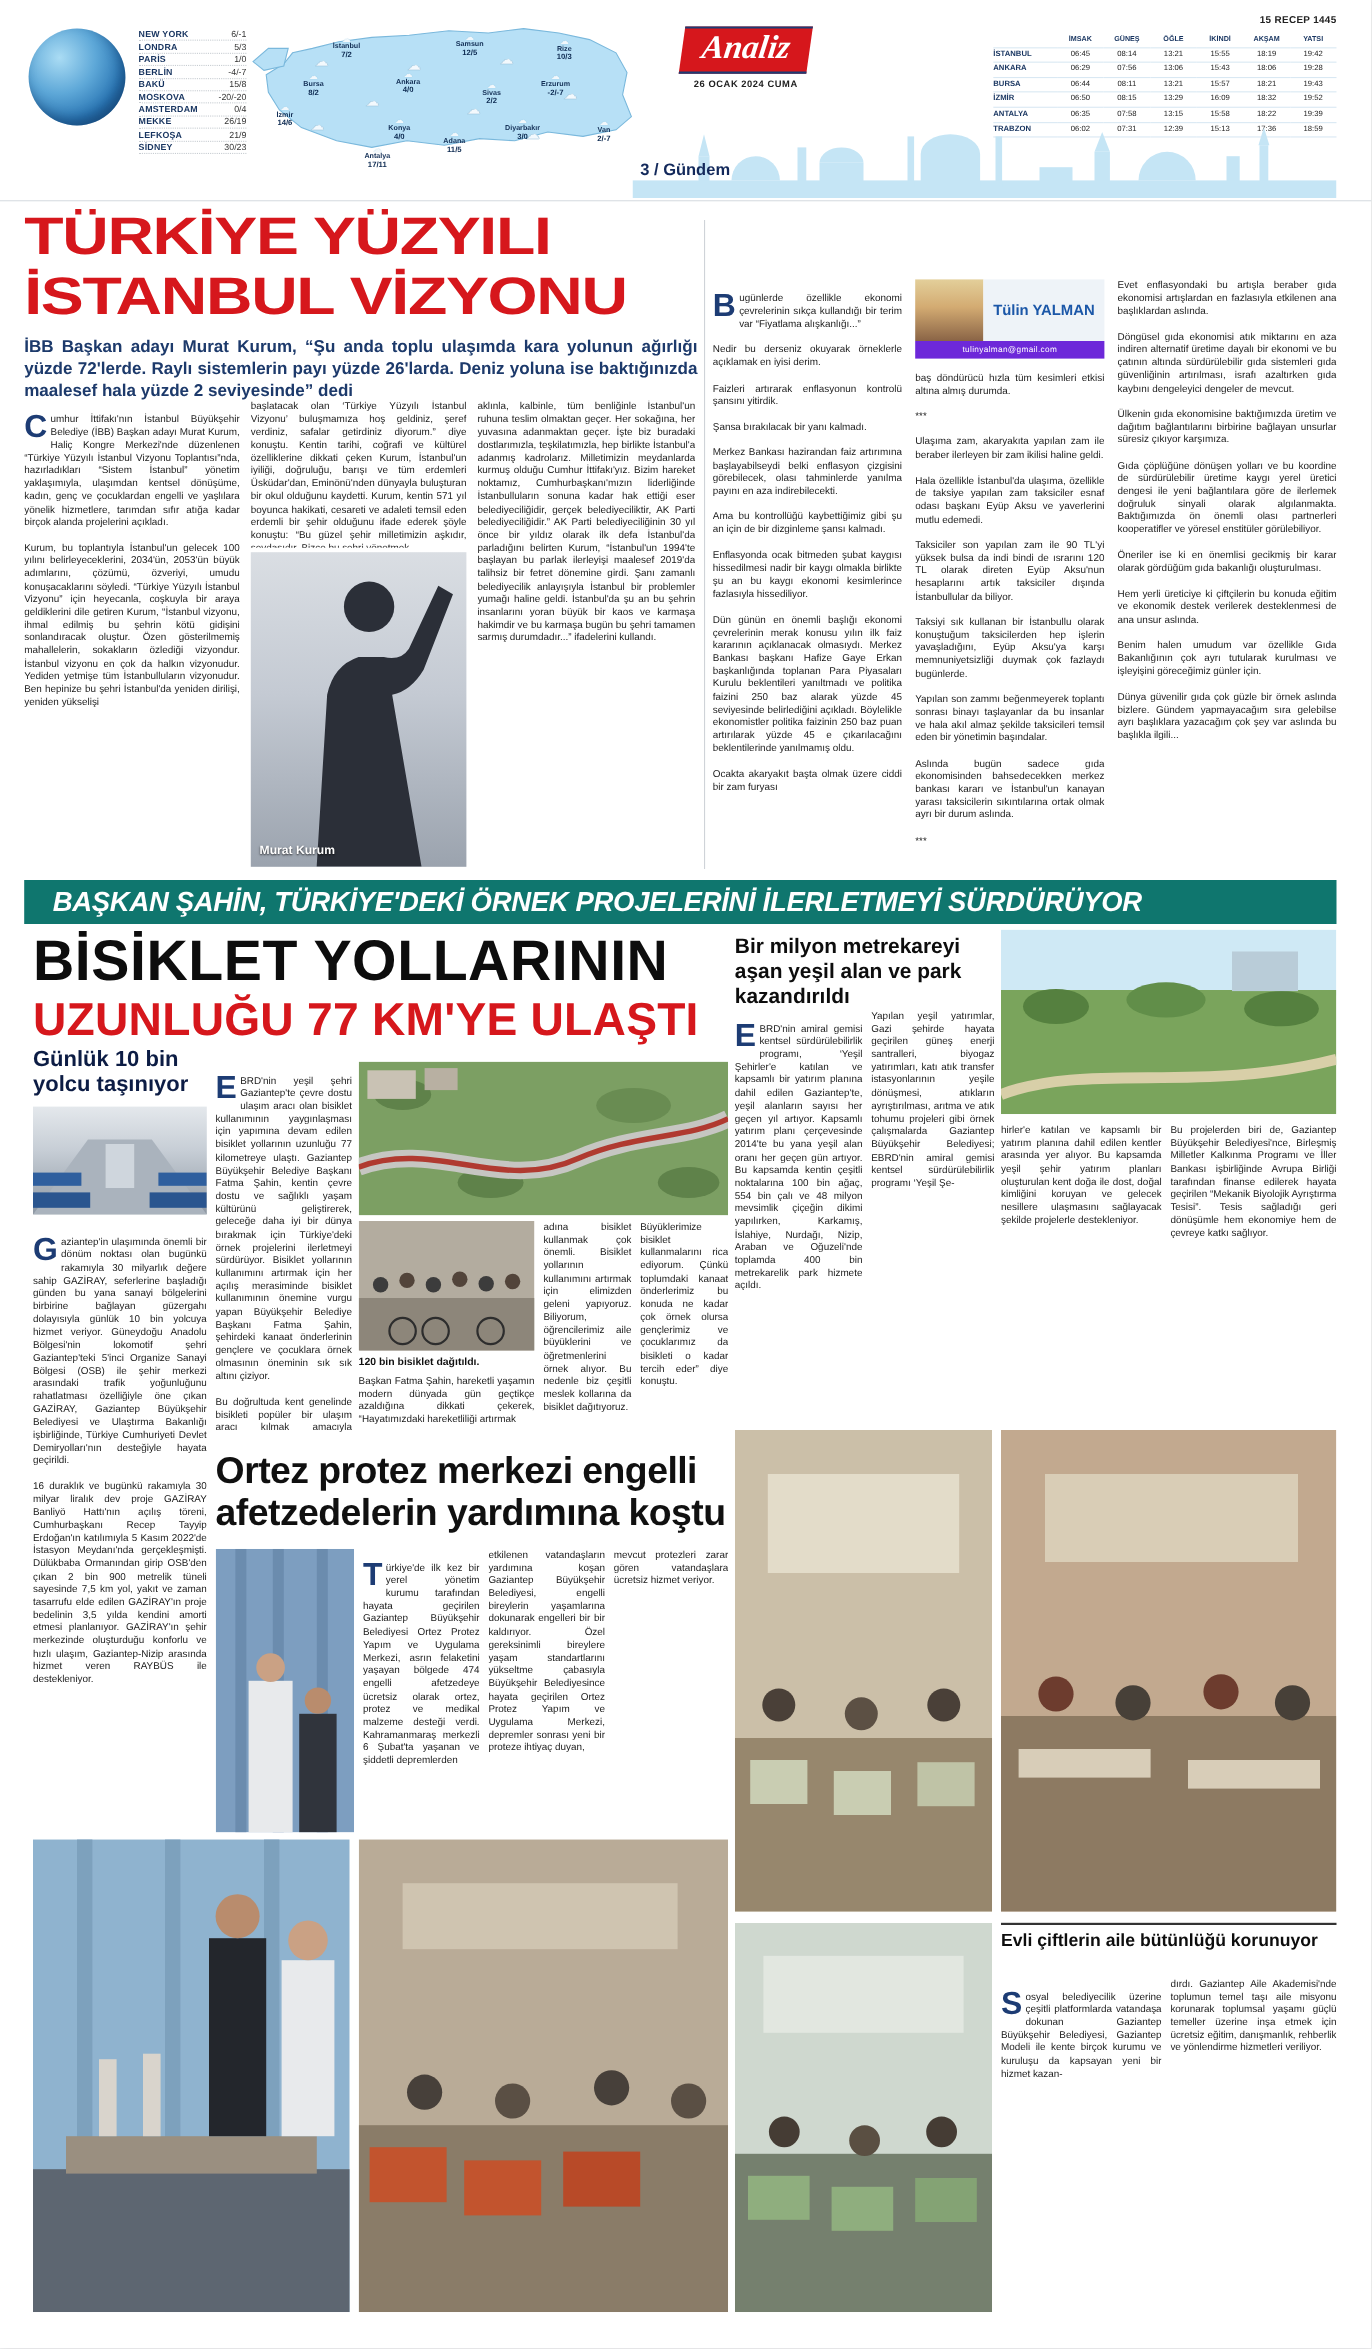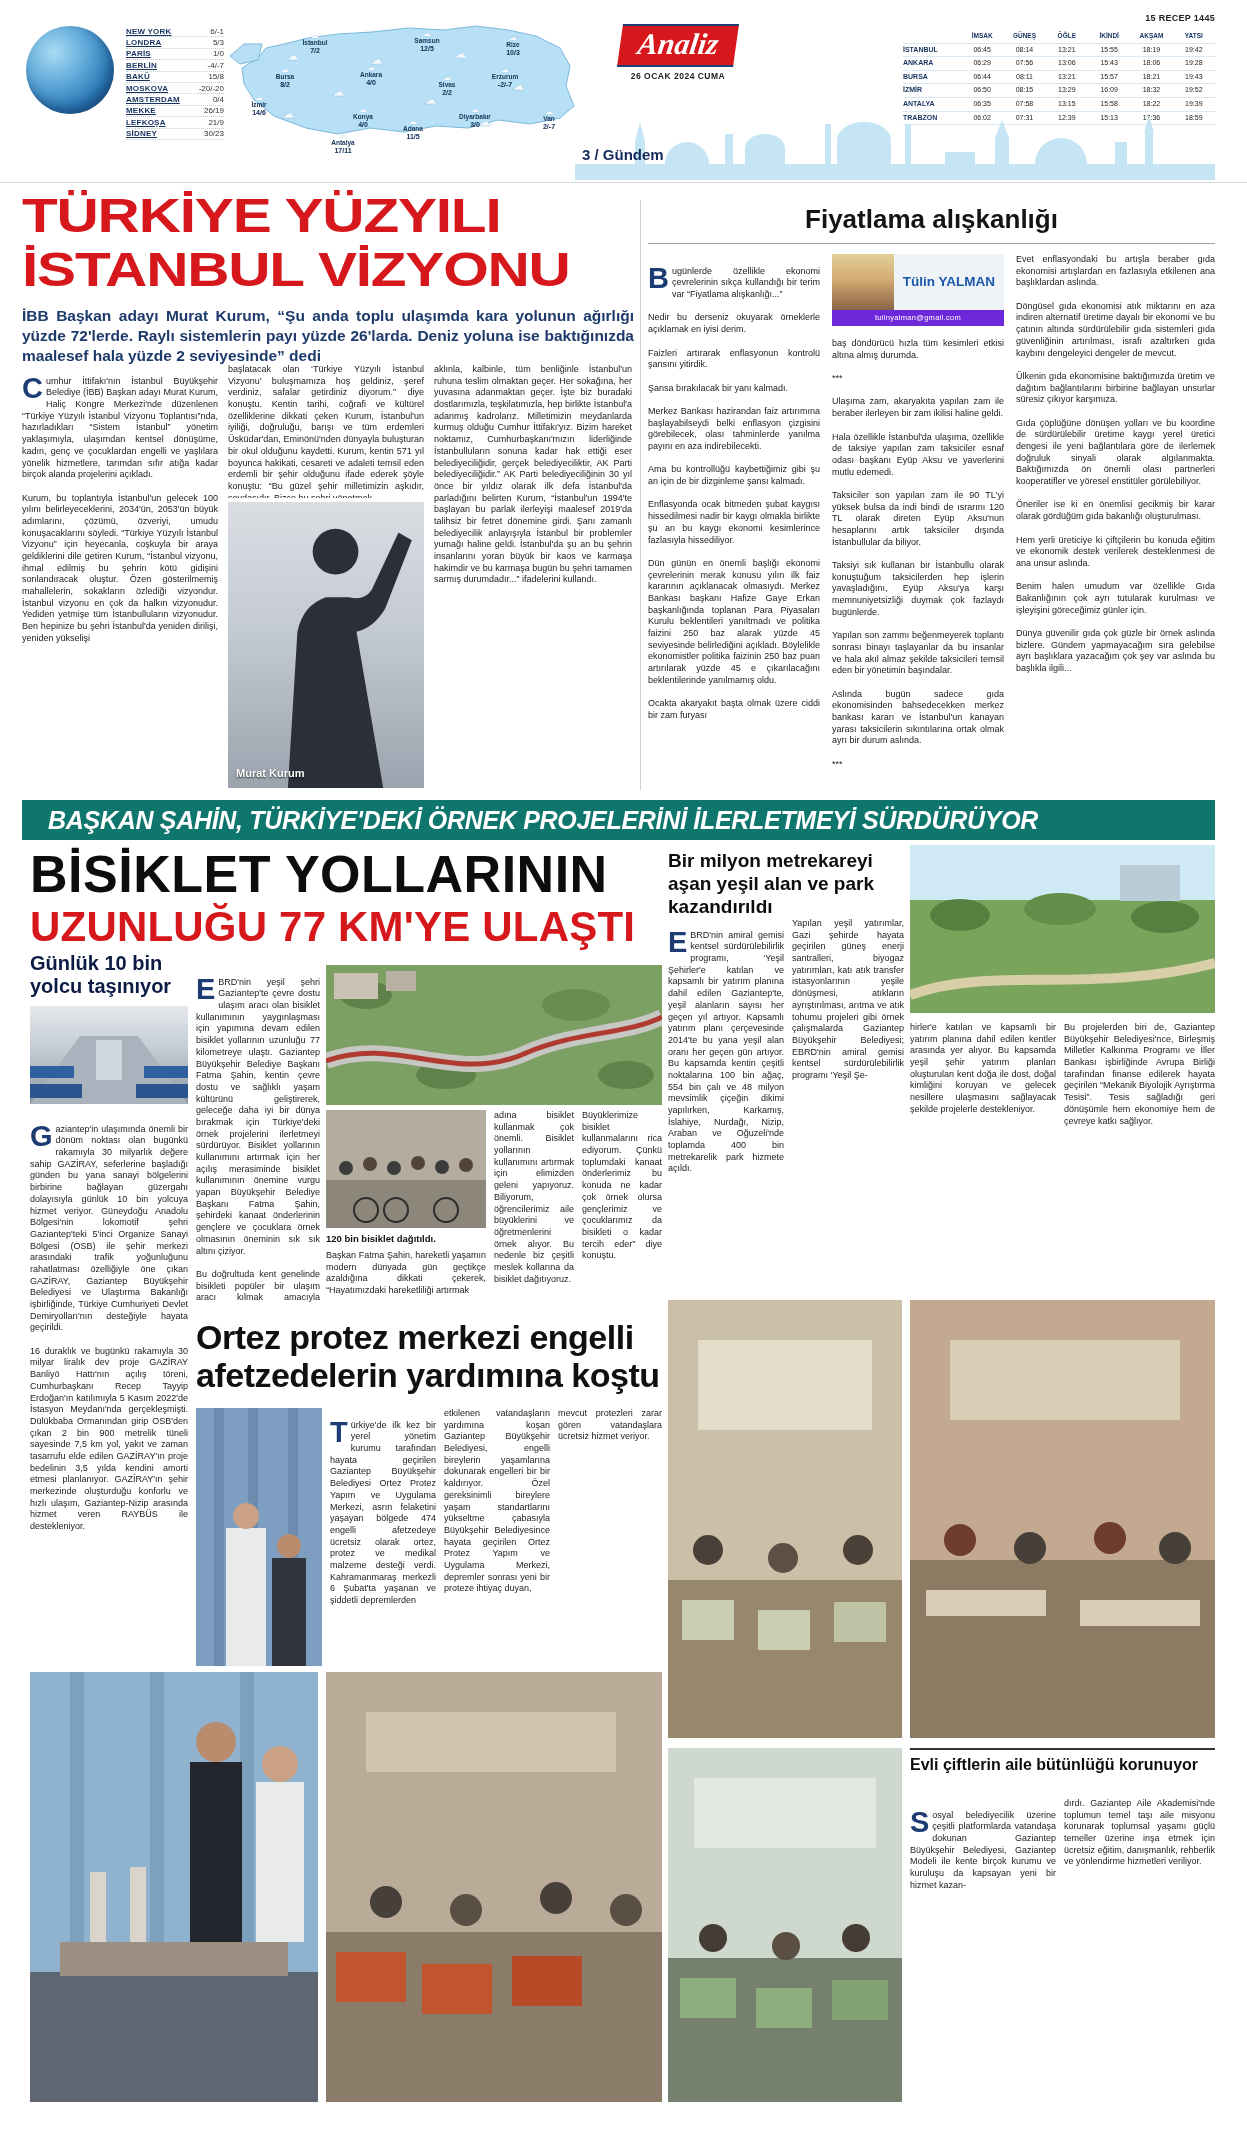--- a/index.html
+++ b/index.html
@@ -6,21 +6,21 @@
   html,body { background:#e6e8ea; }
   body { font-family:"Liberation Sans", sans-serif; color:#1c1c1c; }
   .page { position:relative; width:1247px; height:2135px; margin:0 auto; background:#ffffff; overflow:hidden; box-shadow:0 0 8px rgba(0,0,0,.25); }
   .abs { position:absolute; }
 
   
   .header-rule { position:absolute; left:0; top:182px; width:1247px; height:1px; background:#d8dde2; }
   .globe { border-radius:50%; background:radial-gradient(circle at 32% 30%, #aadcf4 0%, #5ea8d8 38%, #2a76b4 68%, #174f83 100%); box-shadow:inset -4px -6px 10px rgba(10,40,80,.4); }
   .world-list { font-size:8px; }
   .world-row { display:flex; justify-content:space-between; align-items:center; height:11.4px; border-bottom:1px dotted #c7ccd1; }
-  .world-row .c { font-weight:bold; color:#16335f; letter-spacing:.2px;text-decoration:underline; }
+  .world-row .c { font-weight:bold; color:#16335f; letter-spacing:.2px; }
   .world-row .t { color:#333; }
   .map-wrap svg { display:block; width:100%; height:100%; }
   .map-city { position:absolute; width:46px; display:flex; flex-direction:column; align-items:center; line-height:1.05; }
   .map-city .mc-cloud { font-size:8px; color:#f2f8fc; text-shadow:0 0 1px #8fc0da; }
   .map-city .mc-name { font-size:6.5px; font-weight:bold; color:#143057; }
   .map-city .mc-temp { font-size:7px; font-weight:bold; color:#0c2950; }
   .map-cities div:nth-of-type(1){left:64px;top:18px}.map-cities div:nth-of-type(2){left:34px;top:52px}
   .map-cities div:nth-of-type(3){left:120px;top:50px}.map-cities div:nth-of-type(4){left:8px;top:80px}
   .map-cities div:nth-of-type(5){left:112px;top:92px}.map-cities div:nth-of-type(6){left:92px;top:118px}
   .map-cities div:nth-of-type(7){left:162px;top:104px}.map-cities div:nth-of-type(8){left:196px;top:60px}
@@ -347,21 +347,20 @@
   <div class="photo" style="left:228px; top:502px; width:196px; height:286px; background:linear-gradient(180deg,#dadee3 0%,#c4cad3 45%,#9ba3ae 100%);">
     <svg viewBox="0 0 100 150" preserveAspectRatio="xMidYMax meet">
       <circle cx="55" cy="26" r="12" fill="#2b2f38"></circle>
       <path d="M30,150 L35,68 Q38,54 50,50 L62,50 Q70,52 74,46 L88,16 L95,20 L81,56 Q75,66 66,68 L80,150 Z" fill="#2b2f38"></path>
     </svg>
     <div class="pcaption">Murat Kurum</div>
   </div>
 
   <div class="abs vrule" style="left:640px; top:200px; height:590px;"></div>
 
-  <div class="abs op-title" style="left:648px; top:204px; width:567px;">Fiyatlama alışkanlığı</div>
 
   <div class="abs body-text" style="left:648px; top:254px; width:172px; height:536px;">
     <span class="dropcap">B</span><span>ugünlerde özellikle ekonomi çevrelerinin sıkça kullandığı bir terim var “Fiyatlama alışkanlığı...”
 
 Nedir bu derseniz okuyarak örneklerle açıklamak en iyisi derim.
 
 Faizleri artırarak enflasyonun kontrolü şansını yitirdik.
 
 Şansa bırakılacak bir yanı kalmadı.
 

